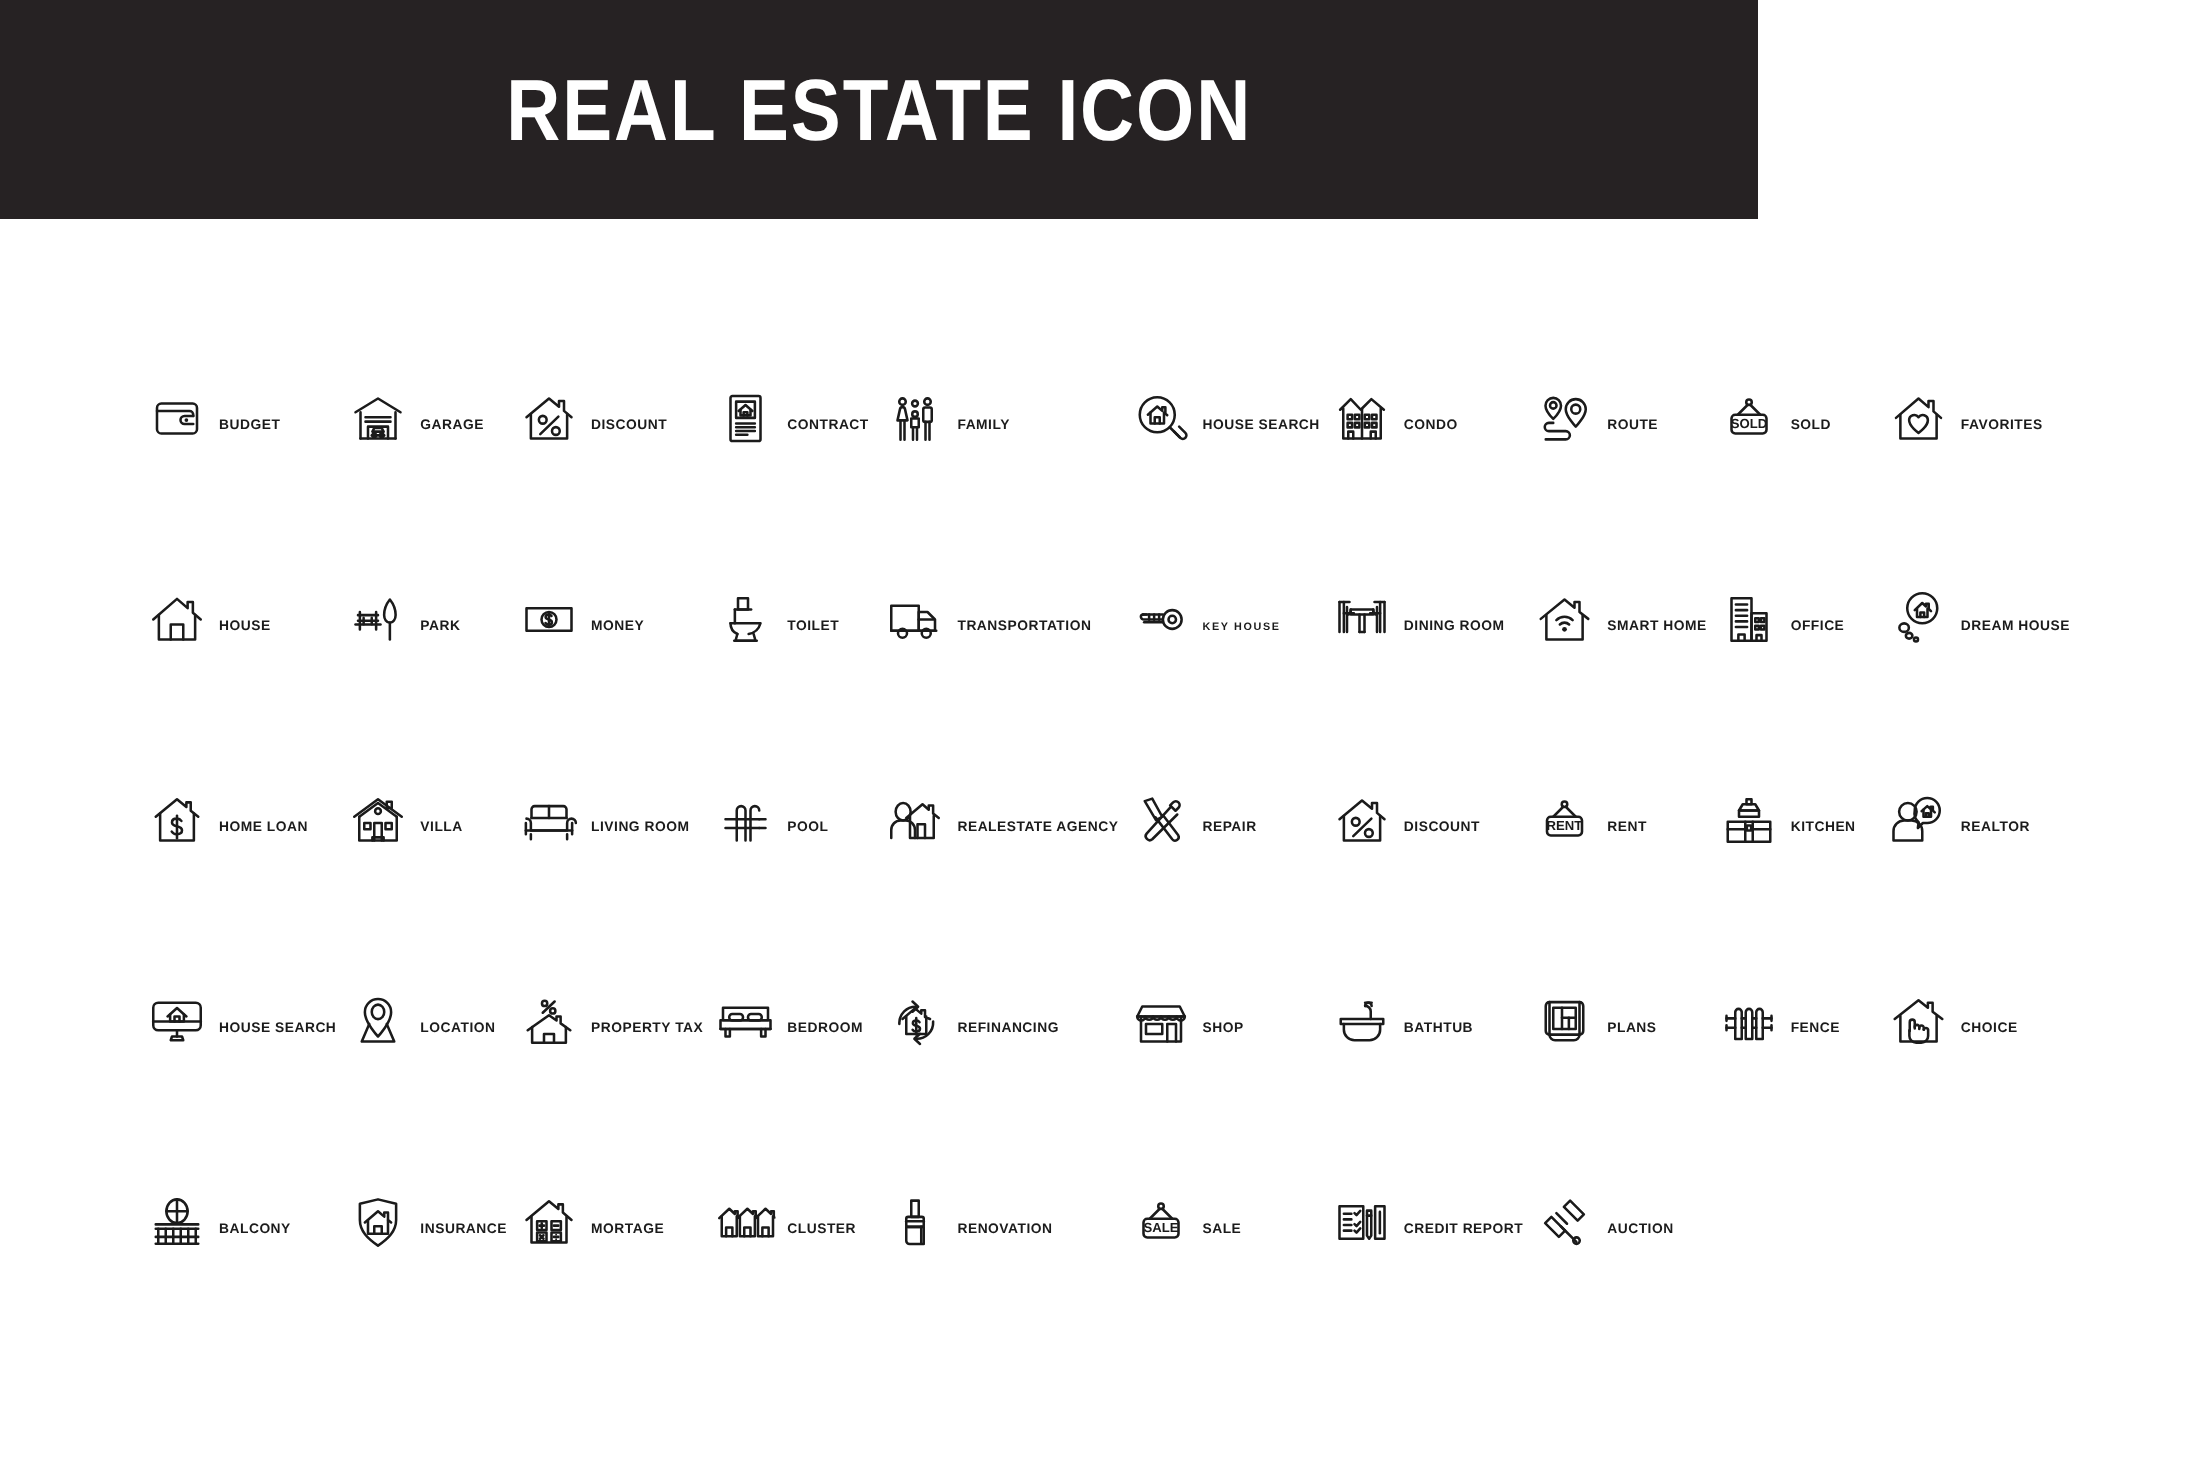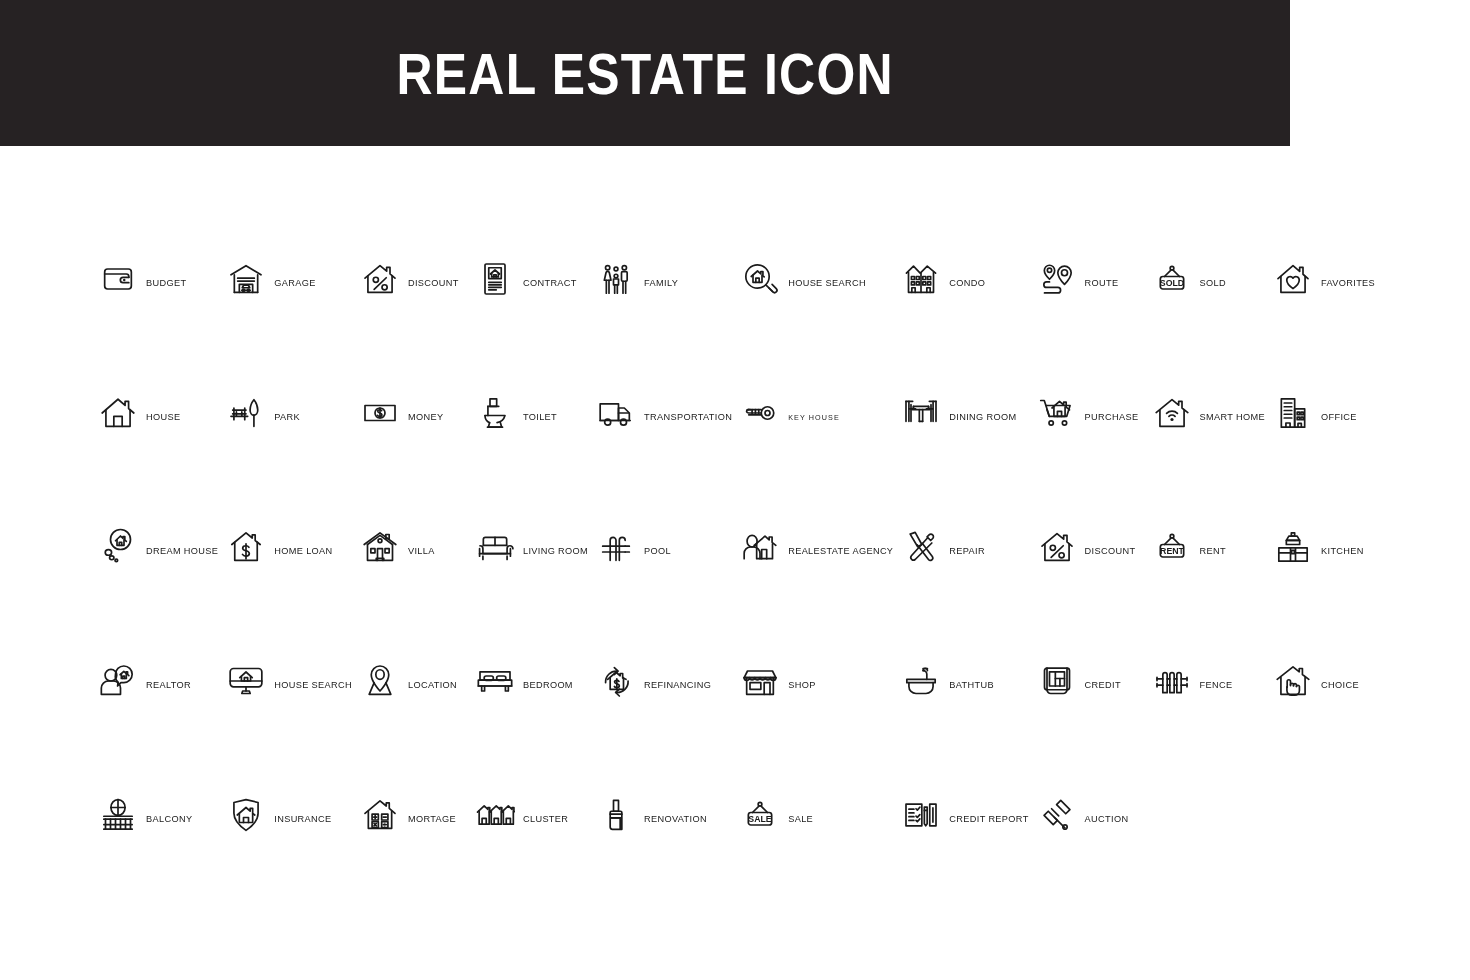--- a/index.html
+++ b/index.html
@@ -6,21 +6,21 @@
   html, body {
     width: 1470px; height: 980px;
     background: #ffffff;
     font-family: "Liberation Sans", sans-serif;
     overflow: hidden;
   }
   #page { position: relative; width: 1470px; height: 980px; background: #fff; }
 
   
   .header {
-    width: 1290px; height: 146px;
+    width: 1172px; height: 146px;
     background: #262223;
     display: flex; align-items: center; justify-content: center;
   }
   .header-title {
     color: #ffffff;
     font-size: 58px;
     font-weight: 700;
     letter-spacing: 1.5px;
     transform: scaleX(0.86);
     white-space: nowrap;
@@ -54,21 +54,21 @@
     stroke-width: 1.7;
     stroke-linecap: round;
     stroke-linejoin: round;
     vector-effect: non-scaling-stroke;
   }
   .ico svg .fillshape { fill: #1b1b1b; stroke: none; }
   .ico svg .txt { fill: #1b1b1b; stroke: none; font-family: "Liberation Sans", sans-serif; font-weight: 700; }
   .label {
     margin-top: 9px;
     font-size: 9.2px;
-    font-weight: 400;
+    font-weight: 700;
     letter-spacing: 0.35px;
     color: #1b1b1b;
     text-align: center;
     line-height: 1.1;
     white-space: nowrap;
     font-family: "Liberation Sans", sans-serif;
   }
   .label.small {
     font-size: 7.2px;
     letter-spacing: 1.1px;
@@ -305,35 +305,20 @@
   <path d="M22 20v14M26 20v14"></path>
   <path d="M22 34h4"></path>
   <path d="M15 16c0 3-1.6 4-1.6 4M33 16c0 3 1.6 4 1.6 4"></path>
 </svg>
           </div>
           <div class="label">DINING ROOM</div>
         </div>
         <div class="cell">
           <div class="ico">
             <svg viewBox="0 0 48 48" width="40" height="40">
-  <path d="M4.5 9h4.2l2 6"></path>
-  <path d="M10.7 15h29l-4 13h-21z"></path>
-  <path d="M14.7 28 12 20"></path>
-  <circle cx="17" cy="36" r="2.6"></circle>
-  <circle cx="33" cy="36" r="2.6"></circle>
-  <path d="M18 18 27 10l5 4.4V11h3v6l4 3.3"></path>
-  <path d="M20.3 16.5V28h13.4V16.5"></path>
-  <path d="M24.5 28v-6h5v6"></path>
-</svg>
-          </div>
-          <div class="label">PURCHASE</div>
-        </div>
-        <div class="cell">
-          <div class="ico">
-            <svg viewBox="0 0 48 48" width="40" height="40">
   <path d="M5 23.5 24 8l8 6.6V10h4v8L43 23.5"></path>
   <path d="M9.5 20.5V40h29V20.5"></path>
   <path d="M17.5 24.5a9.2 9.2 0 0 1 13 0"></path>
   <path d="M20.3 28a5.3 5.3 0 0 1 7.4 0"></path>
   <circle class="fillshape" cx="24" cy="31.8" r="1.9"></circle>
 </svg>
           </div>
           <div class="label">SMART HOME</div>
         </div>
         <div class="cell">
@@ -510,20 +495,33 @@
   <path d="M24 6a10.5 10.5 0 0 1 10.5 10.5C34.5 25 24 36 24 36S13.5 25 13.5 16.5A10.5 10.5 0 0 1 24 6z"></path>
   <ellipse cx="24" cy="16.3" rx="5" ry="5.8"></ellipse>
   <path d="M17 26 11 40h26l-6-14"></path>
 </svg>
           </div>
           <div class="label">LOCATION</div>
         </div>
         <div class="cell">
           <div class="ico">
             <svg viewBox="0 0 48 48" width="40" height="40">
+  <circle cx="20.5" cy="9.5" r="2.1"></circle>
+  <circle cx="27" cy="15.5" r="2.1"></circle>
+  <path d="M28.5 8 19 17"></path>
+  <path d="M7 31 24 19l6 4.2V20h3.3v5.5L41 31"></path>
+  <path d="M10.5 28.5V41h27V28.5"></path>
+  <path d="M20 41v-7h8v7"></path>
+</svg>
+          </div>
+          <div class="label">PROPERTY TAX</div>
+        </div>
+        <div class="cell">
+          <div class="ico">
+            <svg viewBox="0 0 48 48" width="40" height="40">
   <path d="M6 13h36v10H6z"></path>
   <rect x="11" y="18" width="11" height="5.2" rx="2.4"></rect>
   <rect x="26" y="18" width="11" height="5.2" rx="2.4"></rect>
   <path d="M4 23h40v7H4z"></path>
   <path d="M4 30h40"></path>
   <path d="M8 30v6h3.5v-6M36.5 30v6H40v-6"></path>
 </svg>
           </div>
           <div class="label">BEDROOM</div>
         </div>
@@ -574,21 +572,21 @@
   <path d="M12 8.5a3 3 0 0 0-3 3v20a3 3 0 0 0 3 3V8.5z"></path>
   <path d="M36 8.5a3 3 0 0 1 3 3v20a3 3 0 0 1-3 3V8.5z"></path>
   <path d="M12 34.5h24"></path>
   <path d="M12 34.5a4.5 4.5 0 0 0 4.5 4.5h15a4.5 4.5 0 0 0 4.5-4.5"></path>
   <rect x="15" y="13" width="18" height="17"></rect>
   <path d="M22 13v17"></path>
   <path d="M22 21h11"></path>
   <path d="M27.5 21v9"></path>
 </svg>
           </div>
-          <div class="label">CREDIT</div>
+          <div class="label">PLANS</div>
         </div>
         <div class="cell">
           <div class="ico">
             <svg viewBox="0 0 48 48" width="40" height="40">
   <path d="M13 16.5a2.6 2.6 0 0 1 5.2 0V38H13z"></path>
   <path d="M21.4 16.5a2.6 2.6 0 0 1 5.2 0V38h-5.2z"></path>
   <path d="M29.8 16.5a2.6 2.6 0 0 1 5.2 0V38h-5.2z"></path>
   <path d="M6 21.5h7M6 29h7M18.2 21.5h3.2M18.2 29h3.2M26.6 21.5h3.2M26.6 29h3.2M35 21.5h7M35 29h7"></path>
   <path d="M6 19.5v4M42 19.5v4M6 27v4M42 27v4"></path>
 </svg>

